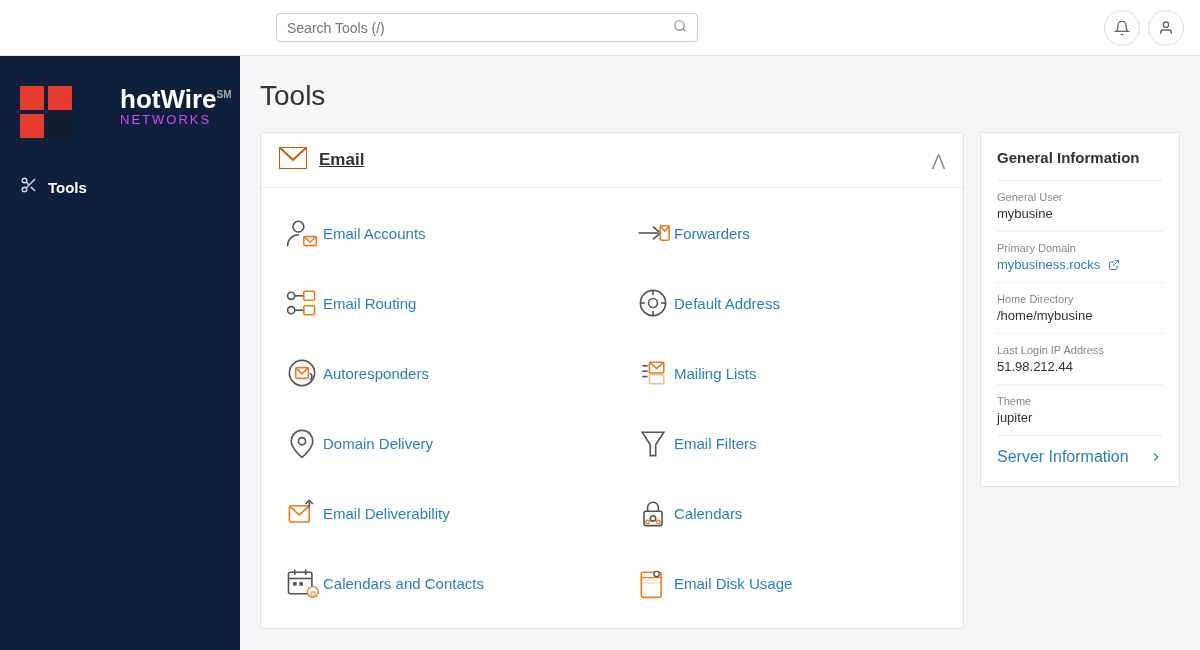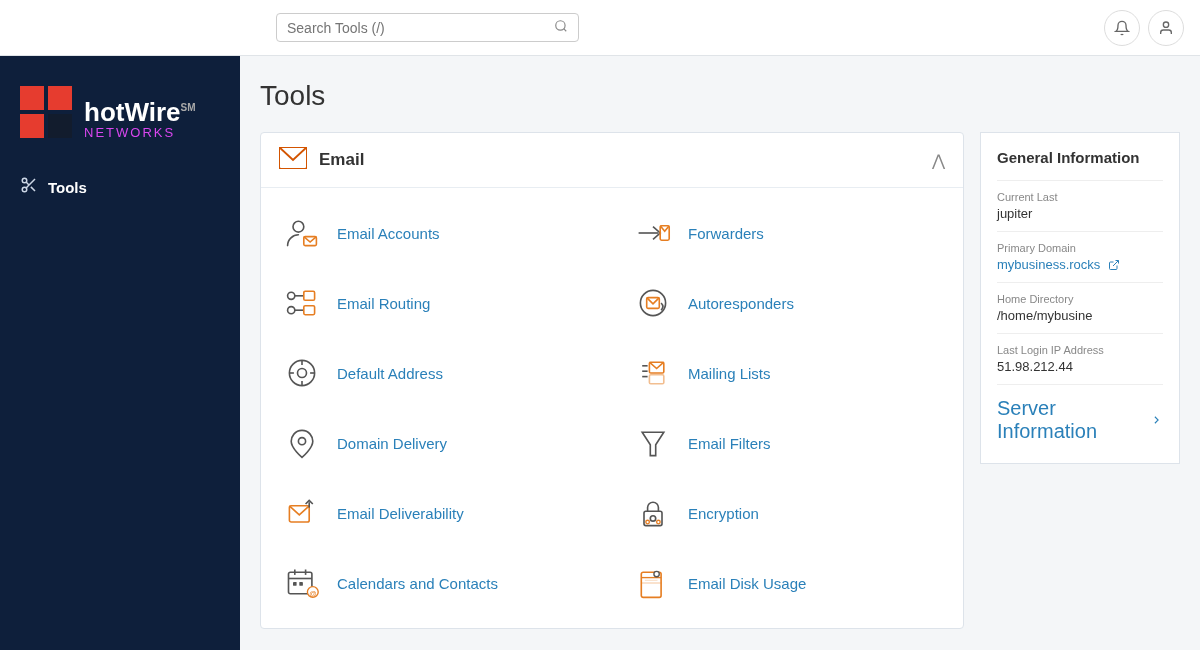--- a/index.html
+++ b/index.html
@@ -18,21 +18,21 @@
       top: 0; left: 0; right: 0;
       z-index: 100;
     }
     .topbar-search {
       display: flex;
       align-items: center;
       border: 1px solid #ccc;
       border-radius: 4px;
       padding: 5px 10px;
       background: #fff;
-      width: 303px;
+      width: 422px;
       margin-right: auto;
       margin-left: 260px;
     }
     .topbar-search input {
       border: none;
       outline: none;
       flex: 1;
       font-size: 14px;
       color: #555;
     }
@@ -72,22 +72,23 @@
       color: #fff;
       flex-shrink: 0;
       display: flex;
       flex-direction: column;
       padding: 20px 0;
       height: 594px;
       overflow-y: auto;
     }
     .sidebar-logo {
       display: flex;
-      align-items: flex-end;
+      align-items: flex-start;
       padding: 10px 20px 24px 20px;
+      gap: 36px;
     }
     .logo-icon {
       width: 54px;
       height: 54px;
       margin-right: 10px;
       flex-shrink: 0;
     }
     .logo-text {
       display: flex;
       flex-direction: column;
@@ -166,36 +167,36 @@
     }
     .panel-header-left {
       display: flex;
       align-items: center;
       gap: 12px;
     }
     .panel-title {
       font-size: 17px;
       font-weight: 600;
       color: #333;
+      text-decoration: underline;
     }
     .chevron-btn {
       cursor: pointer;
       color: #888;
       font-size: 16px;
     }
     .panel-body {
       display: grid;
       grid-template-columns: 1fr 1fr;
       padding: 10px 0;
     }
     .tool-item {
       display: flex;
       align-items: center;
       padding: 14px 20px;
-      gap: 14px;
       cursor: pointer;
       color: #2a80b9;
       font-size: 15px;
       text-decoration: none;
     }
     .tool-icon {
       width: 42px;
       height: 42px;
       flex-shrink: 0;
       display: flex;
@@ -249,21 +250,21 @@
     .info-value.accent {
       color: #333;
     }
     .server-info-link {
       display: flex;
       align-items: center;
       justify-content: space-between;
       padding: 12px 0 4px;
       color: #2a80b9;
       cursor: pointer;
-      font-size: 20px;
+      font-size: 16px;
       border-top: 1px solid #eee;
     }
   </style>
 </head>
 <body>
 
 <div class="topbar">
   <div class="topbar-search">
     <input type="text" placeholder="Search Tools (/)" style="">
     <span class="search-icon-svg">
@@ -378,40 +379,40 @@
                 <rect x="22" y="23" width="12" height="10" rx="1.5" stroke="#e67e22" stroke-width="1.8"></rect>
               </svg>
             </div>
             <span class="tool-label">Email Routing</span>
           </div>
 
           <div class="tool-item">
             <div class="tool-icon">
               <svg viewBox="0 0 40 40" fill="none">
                 <circle cx="20" cy="20" r="14" stroke="#555" stroke-width="1.8"></circle>
-                <rect x="13" y="14" width="14" height="12" rx="1.5" stroke="#e67e22" stroke-width="1.8"></rect>
-                <polyline points="13,14 20,21 27,14" stroke="#e67e22" stroke-width="1.8" fill="none"></polyline>
-                <path d="M29 28 Q33 24 29 20" stroke="#555" stroke-width="1.8" fill="none" marker-end="url(#arr)"></path>
-              </svg>
-            </div>
-            <span class="tool-label">Autoresponders</span>
-          </div>
-
-          <div class="tool-item">
-            <div class="tool-icon">
-              <svg viewBox="0 0 40 40" fill="none">
-                <circle cx="20" cy="20" r="14" stroke="#555" stroke-width="1.8"></circle>
                 <circle cx="20" cy="20" r="5" stroke="#555" stroke-width="1.8"></circle>
                 <line x1="20" y1="6" x2="20" y2="11" stroke="#555" stroke-width="1.8"></line>
                 <line x1="20" y1="29" x2="20" y2="34" stroke="#555" stroke-width="1.8"></line>
                 <line x1="6" y1="20" x2="11" y2="20" stroke="#555" stroke-width="1.8"></line>
                 <line x1="29" y1="20" x2="34" y2="20" stroke="#555" stroke-width="1.8"></line>
               </svg>
             </div>
             <span class="tool-label">Default Address</span>
+          </div>
+
+          <div class="tool-item">
+            <div class="tool-icon">
+              <svg viewBox="0 0 40 40" fill="none">
+                <circle cx="20" cy="20" r="14" stroke="#555" stroke-width="1.8"></circle>
+                <rect x="13" y="14" width="14" height="12" rx="1.5" stroke="#e67e22" stroke-width="1.8"></rect>
+                <polyline points="13,14 20,21 27,14" stroke="#e67e22" stroke-width="1.8" fill="none"></polyline>
+                <path d="M29 28 Q33 24 29 20" stroke="#555" stroke-width="1.8" fill="none" marker-end="url(#arr)"></path>
+              </svg>
+            </div>
+            <span class="tool-label">Autoresponders</span>
           </div>
 
           <div class="tool-item">
             <div class="tool-icon">
               <svg viewBox="0 0 40 40" fill="none">
                 <line x1="8" y1="12" x2="14" y2="12" stroke="#555" stroke-width="1.8"></line>
                 <line x1="8" y1="18" x2="14" y2="18" stroke="#555" stroke-width="1.8"></line>
                 <line x1="8" y1="24" x2="14" y2="24" stroke="#555" stroke-width="1.8"></line>
                 <rect x="16" y="8" width="16" height="12" rx="1.5" stroke="#e67e22" stroke-width="1.8"></rect>
                 <polyline points="16,8 24,15 32,8" stroke="#e67e22" stroke-width="1.8" fill="none"></polyline>
@@ -456,21 +457,21 @@
           <div class="tool-item">
             <div class="tool-icon">
               <svg viewBox="0 0 40 40" fill="none">
                 <rect x="10" y="18" width="20" height="16" rx="2" stroke="#555" stroke-width="1.8"></rect>
                 <path d="M14 18 V14 A6 6 0 0 1 26 14 V18" stroke="#555" stroke-width="1.8" fill="none"></path>
                 <circle cx="20" cy="26" r="3" stroke="#555" stroke-width="1.8"></circle>
                 <circle cx="14" cy="30" r="2" stroke="#e67e22" stroke-width="1.5" fill="#fff"></circle>
                 <circle cx="26" cy="30" r="2" stroke="#e67e22" stroke-width="1.5" fill="#fff"></circle>
               </svg>
             </div>
-            <span class="tool-label">Encryption</span>
+            <span class="tool-label">Calendars</span>
           </div>
 
 
           <div class="tool-item">
             <div class="tool-icon">
               <svg viewBox="0 0 40 40" fill="none">
                 <rect x="5" y="8" width="26" height="24" rx="2" stroke="#555" stroke-width="1.8"></rect>
                 <line x1="5" y1="15" x2="31" y2="15" stroke="#555" stroke-width="1.8"></line>
                 <line x1="12" y1="5" x2="12" y2="11" stroke="#555" stroke-width="1.8"></line>
                 <line x1="24" y1="5" x2="24" y2="11" stroke="#555" stroke-width="1.8"></line>
@@ -497,22 +498,22 @@
           </div>
 
         </div>
       </div>
 
       <div class="info-sidebar">
         <div class="info-box">
           <div class="info-title">General Information</div>
 
           <div class="info-row">
-            <div class="info-label">Current Last</div>
-            <div class="info-value">jupiter</div>
+            <div class="info-label">General User</div>
+            <div class="info-value">mybusine</div>
           </div>
 
           <div class="info-row">
             <div class="info-label">Primary Domain</div>
             <div class="info-value link">
               <span>mybusiness.rocks</span>
               <svg width="12" height="12" viewBox="0 0 24 24" fill="none" stroke="#2a80b9" stroke-width="2">
                   <path d="M18 13v6a2 2 0 0 1-2 2H5a2 2 0 0 1-2-2V8a2 2 0 0 1 2-2h6"></path>
                   <polyline points="15 3 21 3 21 9"></polyline>
                   <line x1="10" y1="14" x2="21" y2="3"></line>
@@ -524,20 +525,24 @@
           <div class="info-row">
             <div class="info-label">Home Directory</div>
             <div class="info-value">/home/mybusine</div>
           </div>
 
           <div class="info-row">
             <div class="info-label">Last Login IP Address</div>
             <div class="info-value">51.98.212.44</div>
           </div>
 
+          <div class="info-row">
+            <div class="info-label">Theme</div>
+            <div class="info-value accent">jupiter</div>
+          </div>
 
           <div class="server-info-link">
             <span>Server Information</span>
             <svg width="14" height="14" viewBox="0 0 24 24" fill="none" stroke="#2a80b9" stroke-width="2">
                 <polyline points="9 18 15 12 9 6"></polyline>
               </svg>
           </div>
         </div>
       </div>
 

